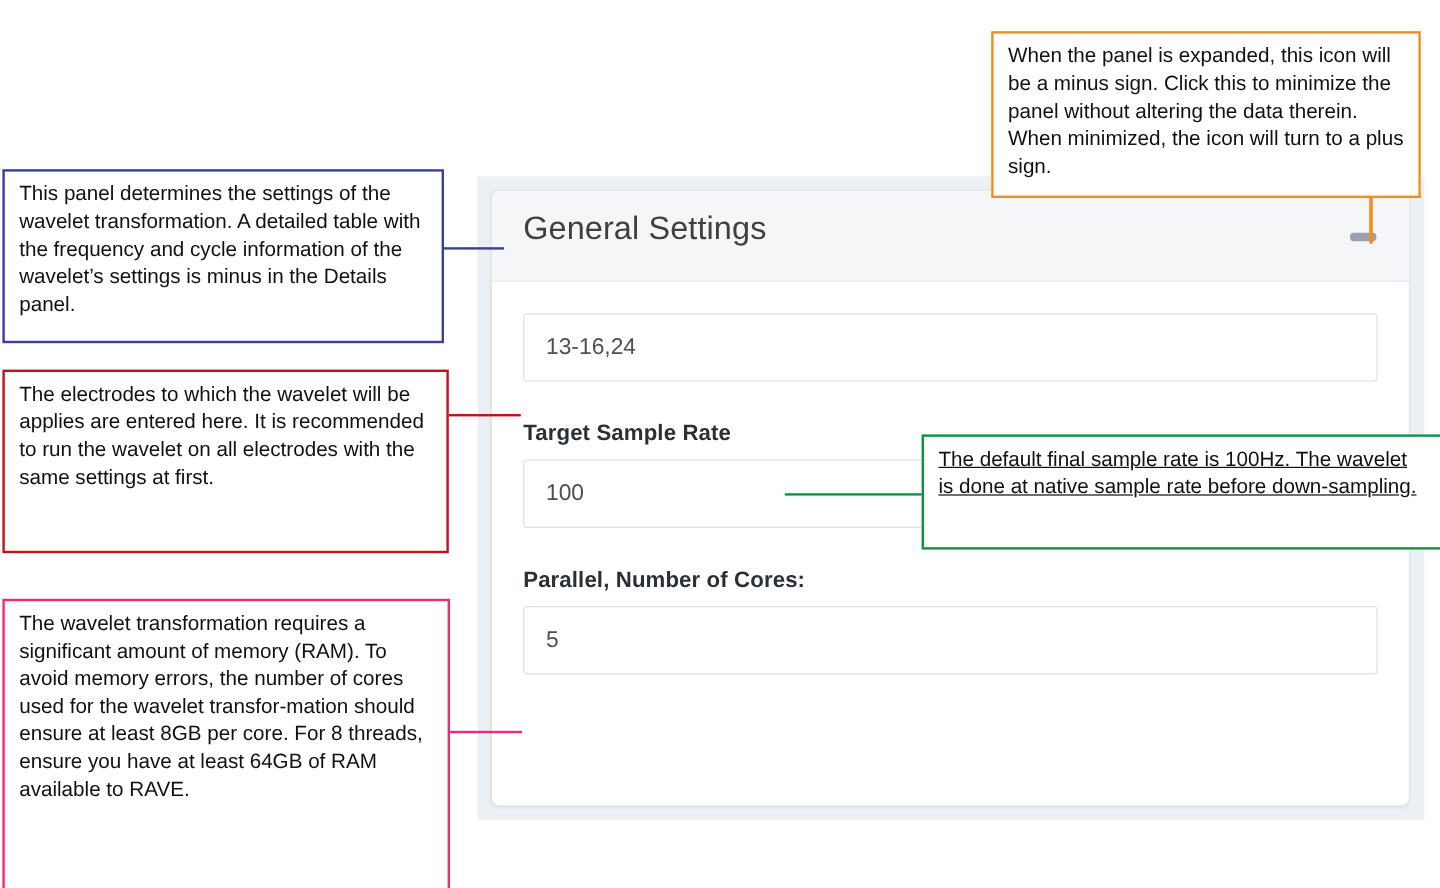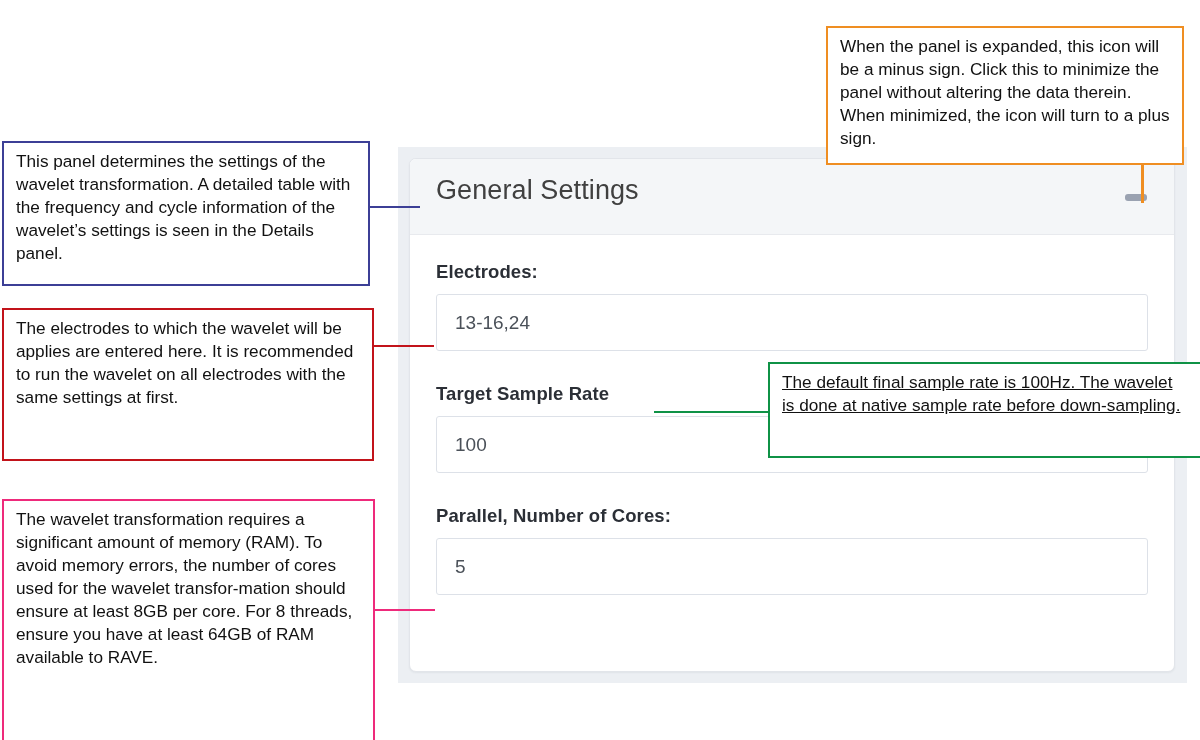--- a/index.html
+++ b/index.html
@@ -146,21 +146,20 @@
     <div id="panel-header">
       <div id="panel-title">General Settings</div>
       <div id="collapse-toggle">
         <span class="minus-glyph"></span>
       </div>
     </div>
 
     <div id="panel-body">
 
       <div class="field-group">
-        <div class="field-label">Electrodes:</div>
         <input class="text-input" type="text" value="13-16,24" style="">
       </div>
 
       <div class="field-group second">
         <div class="field-label">Target Sample Rate</div>
         <input class="text-input" type="text" value="100" style="">
       </div>
 
       <div class="field-group second">
         <div class="field-label">Parallel, Number of Cores:</div>
@@ -175,21 +174,21 @@
 <div class="leader h" id="leader-panel-h"></div>
 <div class="leader h" id="leader-electrodes-h"></div>
 <div class="leader h" id="leader-cores-h"></div>
 <div class="leader h" id="leader-samplerate-h"></div>
 
 <div class="callout" id="callout-collapse">
   <p>When the panel is expanded, this icon will be a minus sign. Click this to minimize the panel without altering the data therein. When minimized, the icon will turn to a plus sign.</p>
 </div>
 
 <div class="callout" id="callout-panel">
-  <p>This panel determines the settings of the wavelet transformation. A detailed table with the frequency and cycle information of the wavelet’s settings is seen in the Details panel.</p>
+  <p>This panel determines the settings of the wavelet transformation. A detailed table with the frequency and cycle information of the wavelet’s settings is minus in the Details panel.</p>
 </div>
 
 <div class="callout" id="callout-electrodes">
   <p>The electrodes to which the wavelet will be applies are entered here. It is recommended to run the wavelet on all electrodes with the same settings at first.</p>
 </div>
 
 <div class="callout" id="callout-samplerate">
   <p>The default final sample rate is 100Hz. The wavelet is done at native sample rate before down-sampling.</p>
 </div>
 

